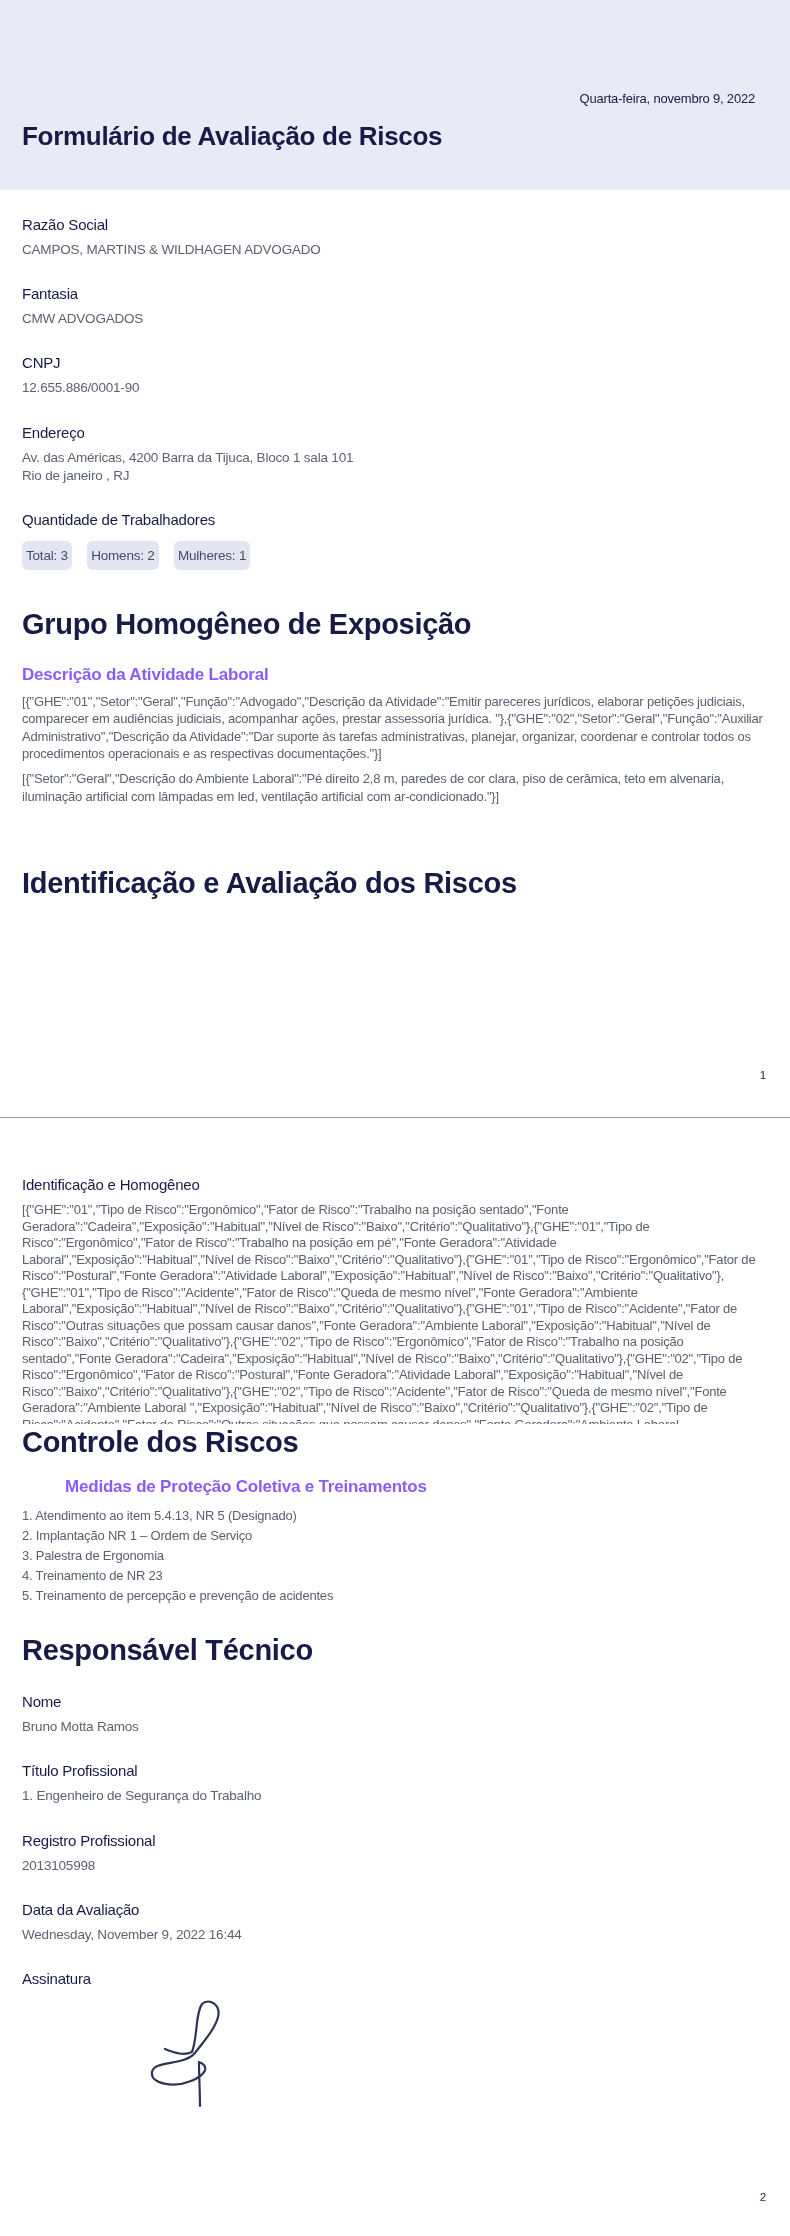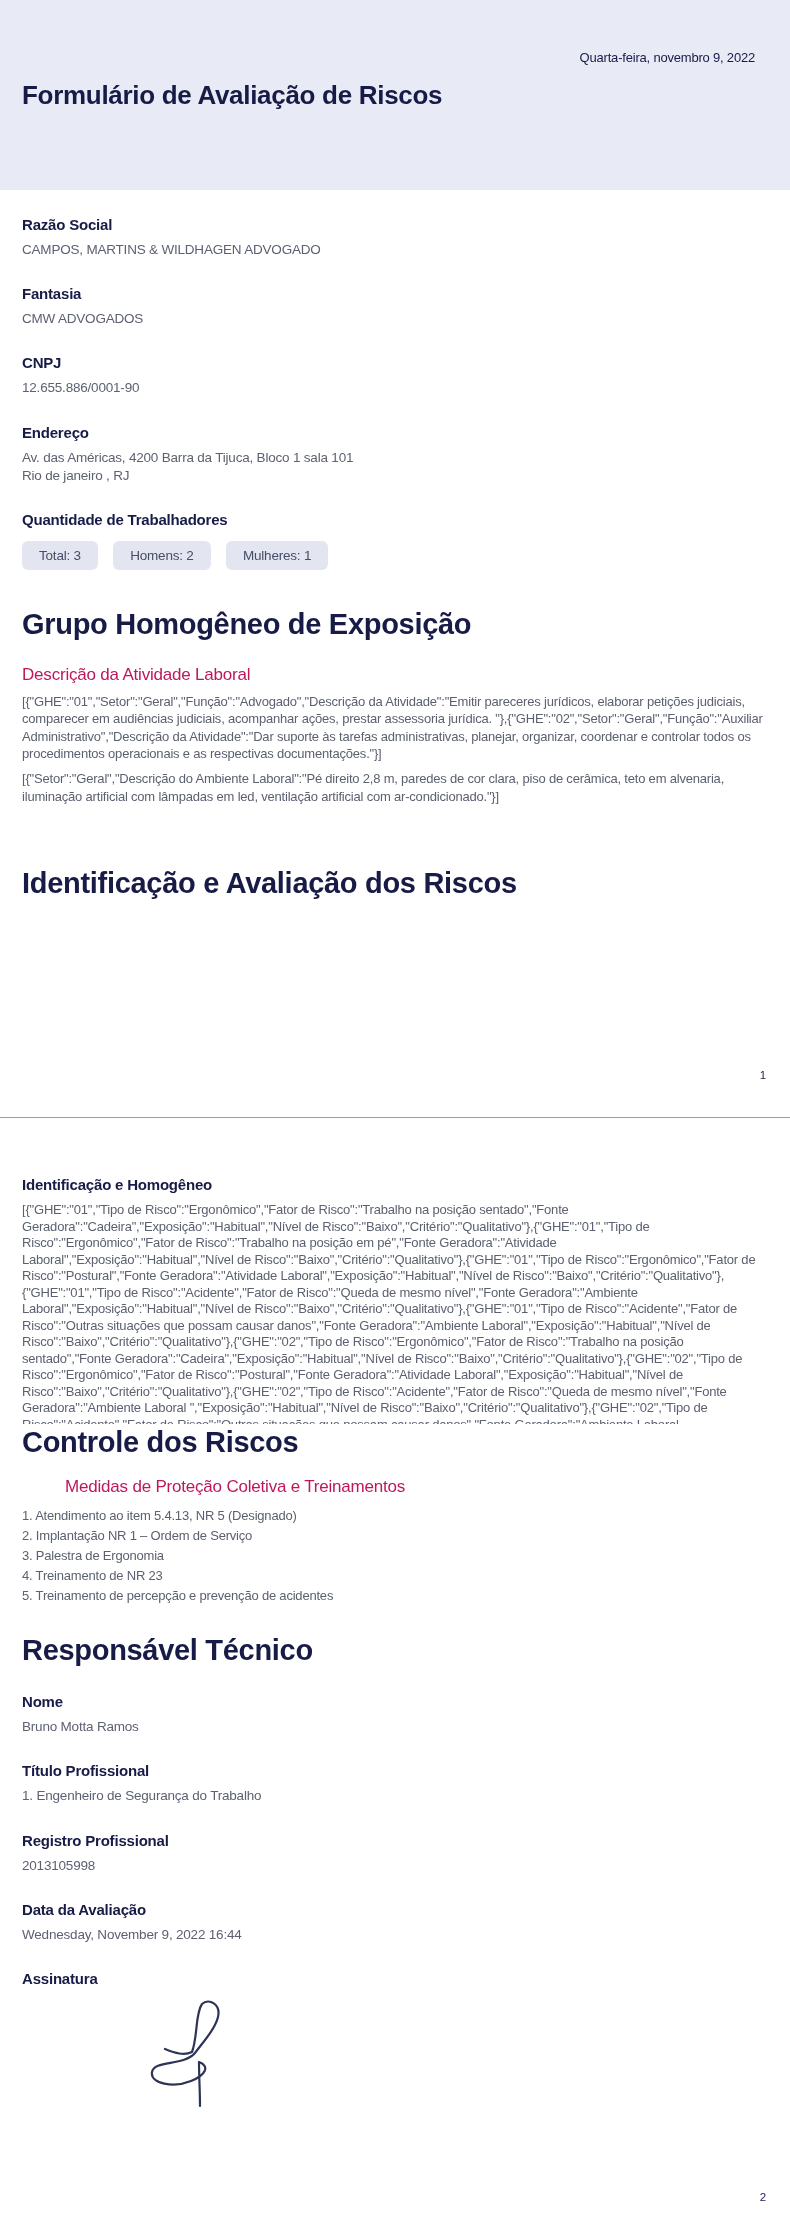--- a/index.html
+++ b/index.html
@@ -11,74 +11,74 @@
     color: #171b46;
   }
   .page { position: relative; width: 790px; box-sizing: border-box; background: #ffffff; }
   #page1 { height: 1118px; border-bottom: 1px solid #9a9ca8; }
   #page2 { height: 1117px; }
 
   .banner {
     background: #e8eaf6;
     height: 190px;
     box-sizing: border-box;
-    padding: 50px 35px 0 22px;
+    padding: 91px 35px 0 22px;
   }
   .banner .date {
     text-align: right;
     font-size: 13px;
     color: #171b46;
   }
   .banner .title {
     margin-top: 15px;
     font-size: 26px;
     font-weight: bold;
     color: #171b46;
     letter-spacing: -0.3px;
   }
 
   .content { padding: 0 22px; }
 
   .field-label {
     font-size: 15px;
-    font-weight: bold;
+    font-weight: normal;
     color: #171b46;
     margin-top: 26px;
     line-height: 1.2;
   }
   .field-value {
     font-size: 13.5px;
     color: #5d6272;
     margin-top: 7px;
     line-height: 1.35;
   }
 
   .badges { margin-top: 12px; }
   .badge {
     display: inline-block;
     background: #e3e5f0;
     border-radius: 6px;
-    padding: 7px 17px;
+    padding: 7px 4px;
     font-size: 13.5px;
     color: #474d68;
     margin-right: 11px;
   }
 
   .section-title {
     font-size: 29px;
     font-weight: bold;
     color: #171b46;
     letter-spacing: -0.3px;
     margin: 38px 0 0 0;
     line-height: 1.15;
   }
   .sub-title {
     font-size: 17px;
-    font-weight: normal;
-    color: #be185d;
+    font-weight: bold;
+    color: #8b5cf6;
     margin: 24px 0 0 0;
     line-height: 1.2;
   }
   .body-text {
     font-size: 13px;
     color: #5c6170;
     line-height: 1.35;
     margin: 7px 0 0 0;
     overflow-wrap: break-word;
   }

